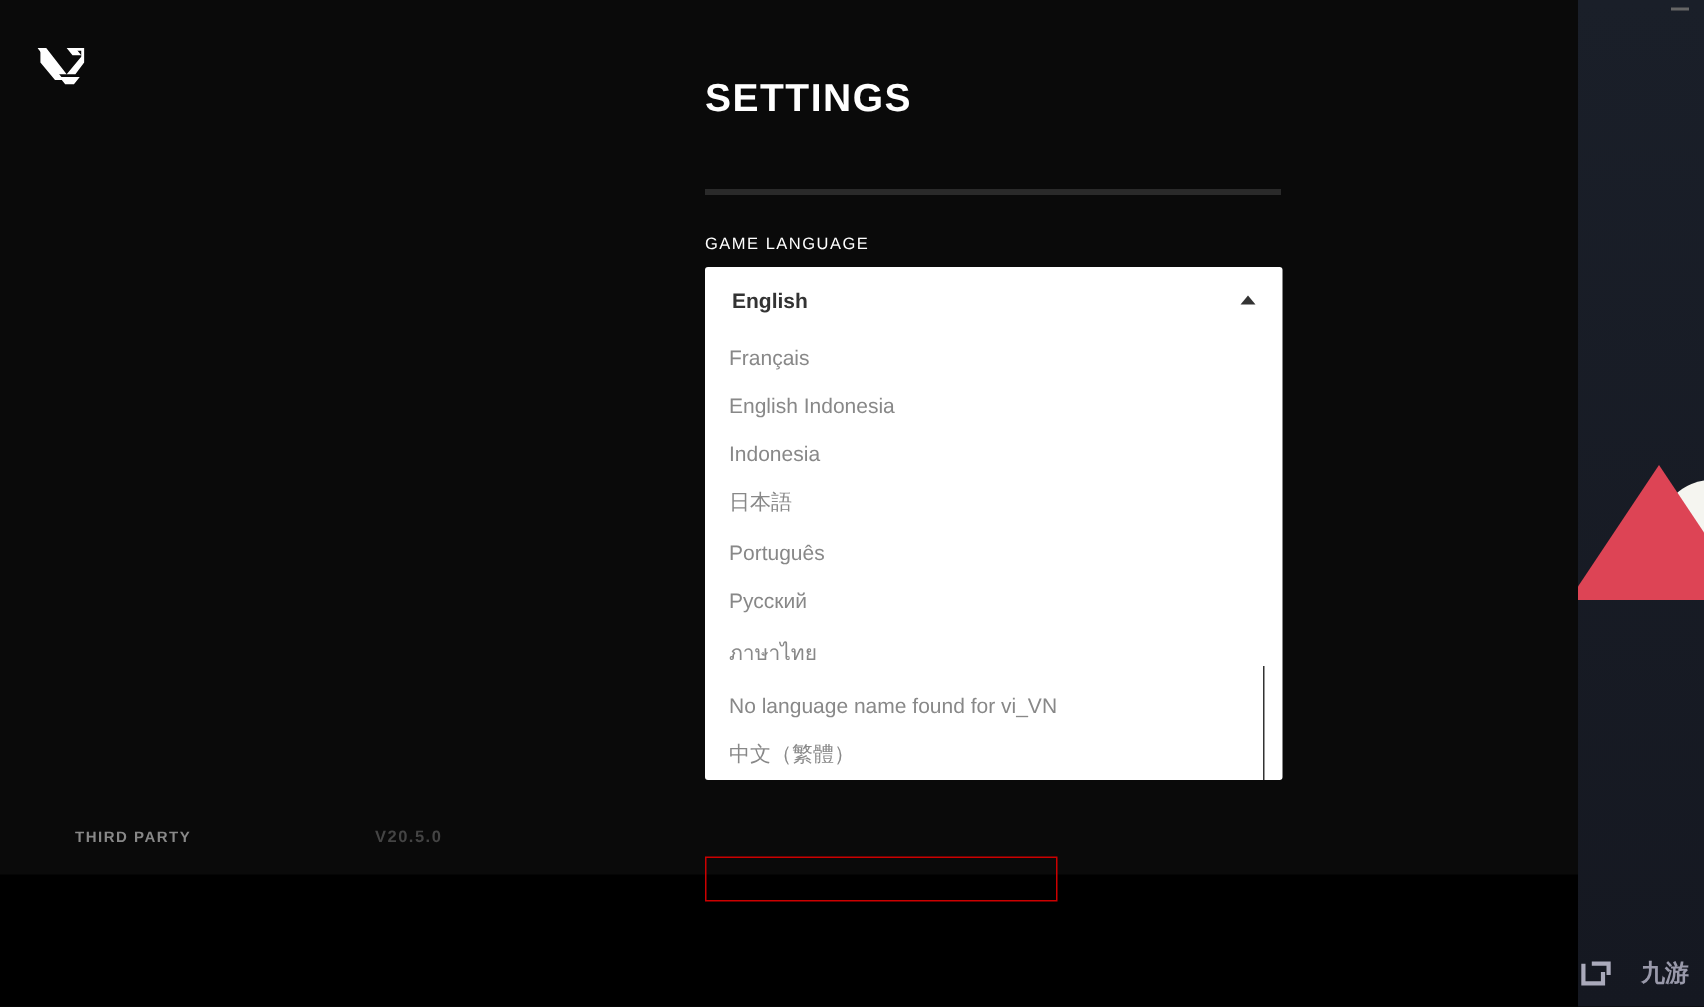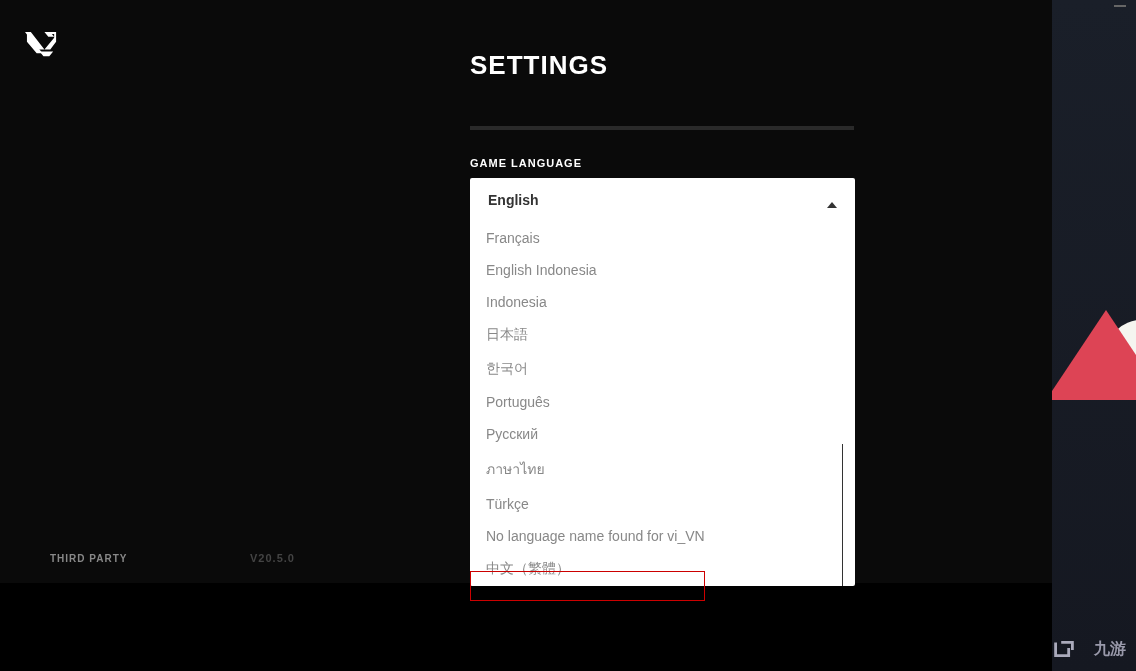--- a/index.html
+++ b/index.html
@@ -40,34 +40,34 @@
       width: 384px;
       height: 4px;
       background: #2a2a2a;
     }
     .section-label {
       position: absolute;
       top: 157px;
       left: 470px;
       color: #ffffff;
       font-size: 11px;
-      font-weight: bold;
+      font-weight: normal;
       letter-spacing: 1px;
     }
     .dropdown-container {
       position: absolute;
       top: 178px;
       left: 470px;
       width: 385px;
       background: #ffffff;
       border-radius: 2px;
     }
     .dropdown-selected {
       display: flex;
-      align-items: flex-end;
+      align-items: center;
       justify-content: space-between;
       padding: 14px 18px;
       cursor: pointer;
     }
     .dropdown-selected-text {
       color: #333333;
       font-size: 14px;
       font-weight: bold;
     }
     .dropdown-arrow {
@@ -197,25 +197,23 @@
   <div class="dropdown-container">
     <div class="dropdown-selected">
       <span class="dropdown-selected-text">English</span>
       <span class="dropdown-arrow"></span>
     </div>
     <div class="dropdown-options">
       <div class="dropdown-option">Français</div>
       <div class="dropdown-option">English Indonesia</div>
       <div class="dropdown-option">Indonesia</div>
       <div class="dropdown-option">日本語</div>
-      <div class="dropdown-option">한국어</div>
       <div class="dropdown-option">Português</div>
       <div class="dropdown-option">Русский</div>
       <div class="dropdown-option">ภาษาไทย</div>
-      <div class="dropdown-option">Türkçe</div>
       <div class="dropdown-option">No language name found for vi_VN</div>
       <div class="dropdown-option">中文（繁體）</div>
       <div class="scrollbar-line"></div>
     </div>
   </div>
 
   <div class="highlight-box"></div>
 
   <div class="third-party">THIRD PARTY</div>
   <div class="version">V20.5.0</div>

